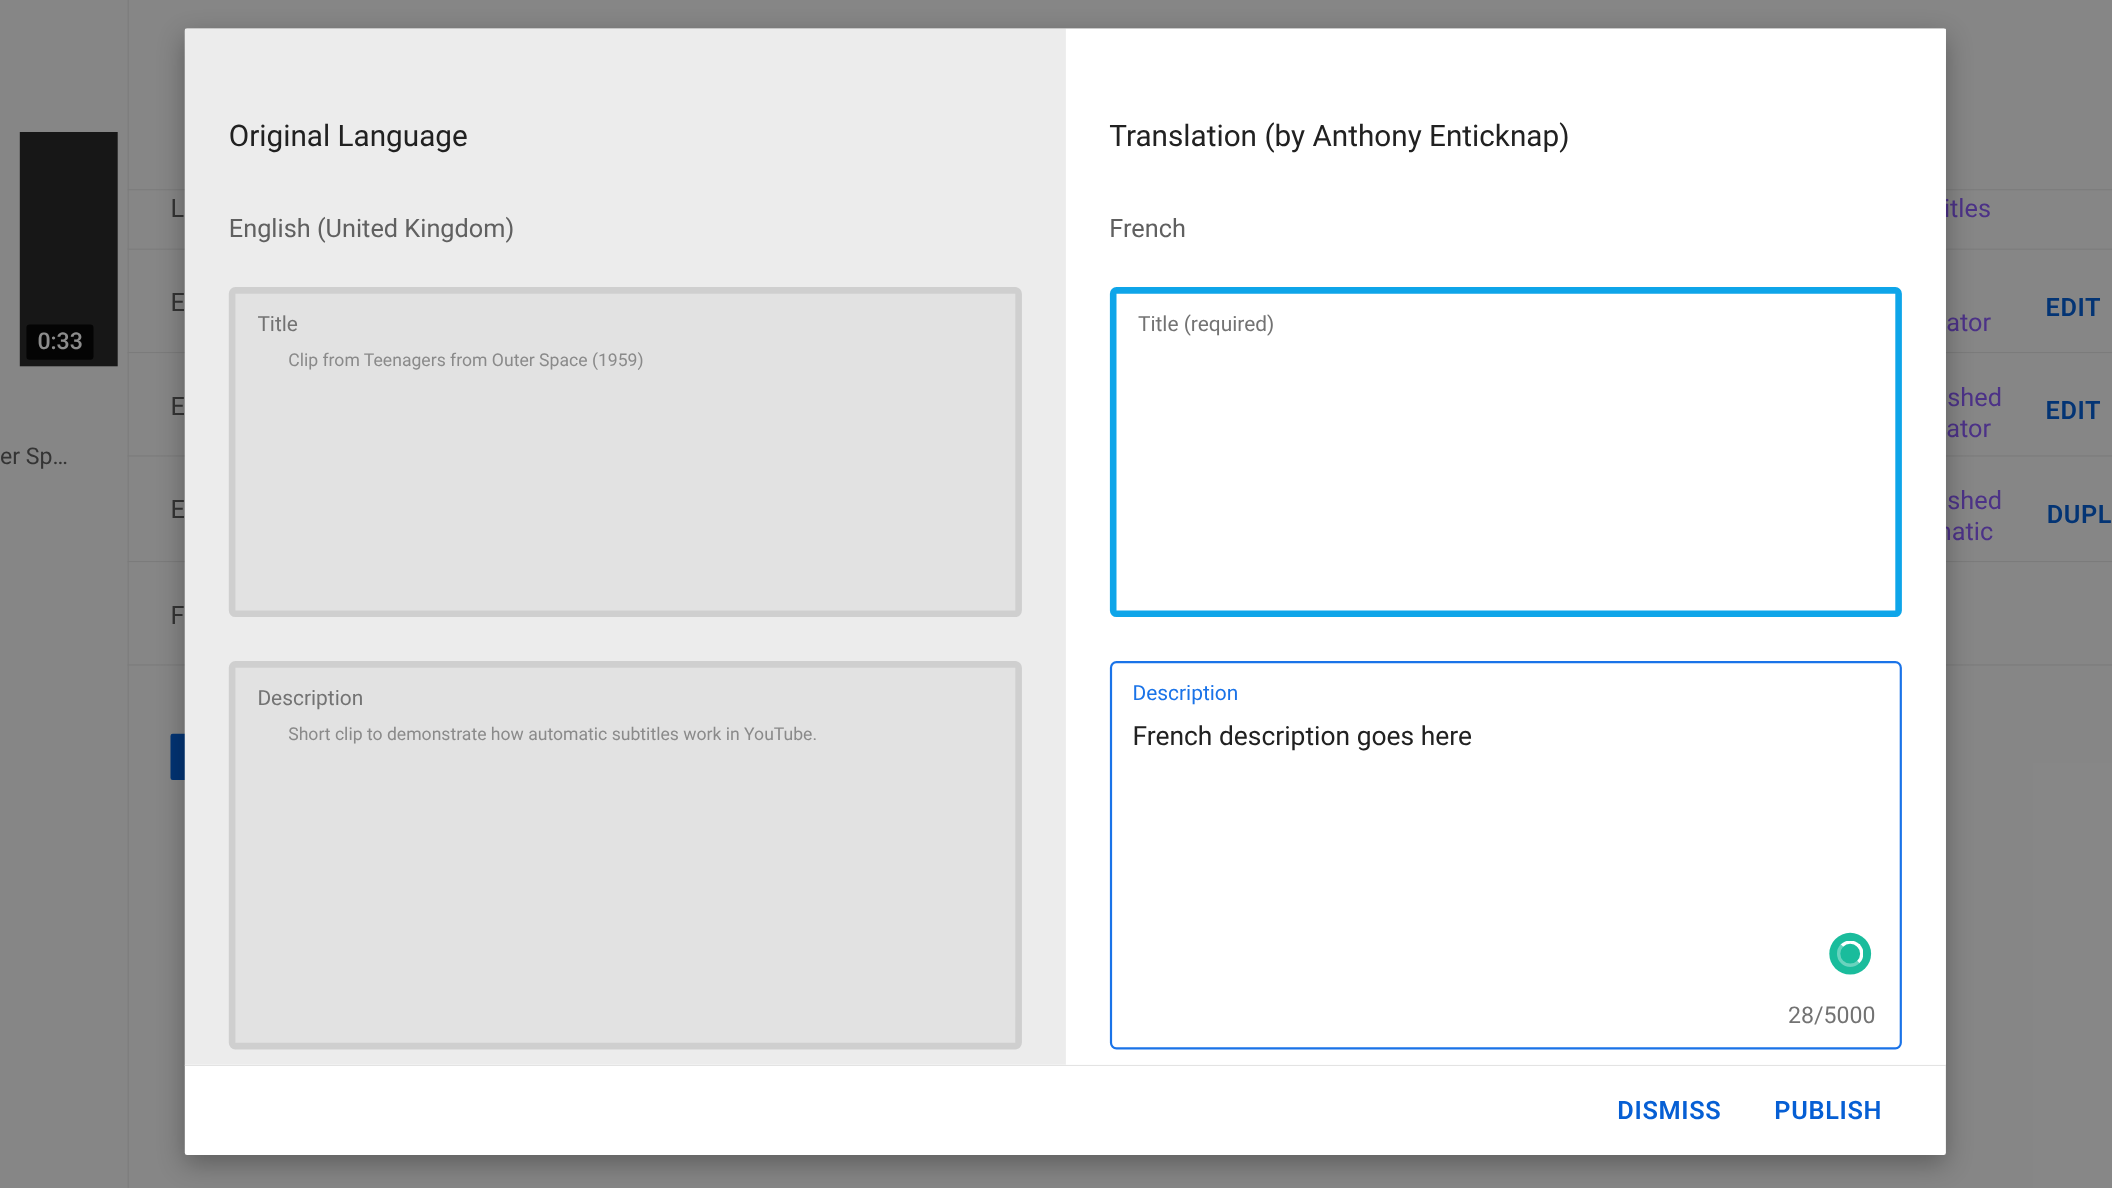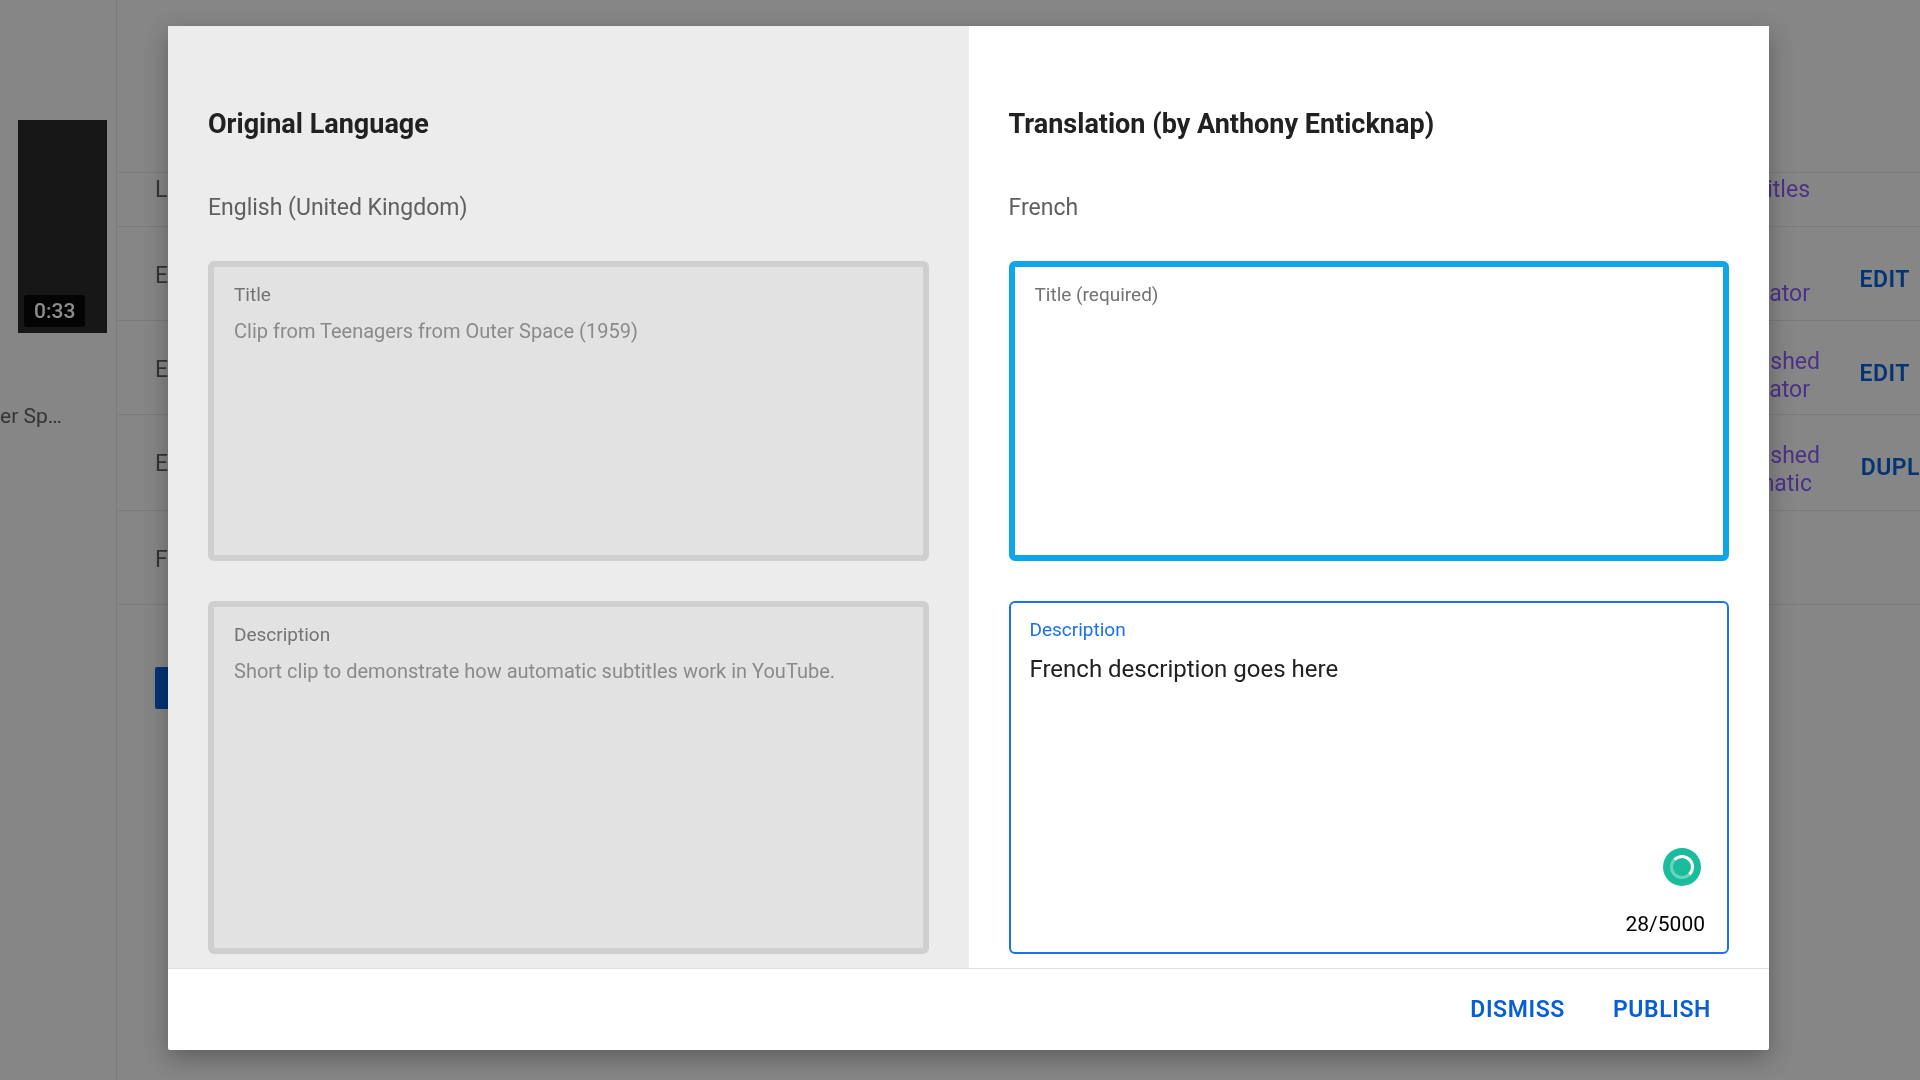--- a/index.html
+++ b/index.html
@@ -20,38 +20,38 @@
 
   .scrim { position: absolute; inset: 0; background: rgba(0,0,0,0.45); }
 
   
   .modal { position: absolute; left: 168px; top: 26px; width: 1601px; height: 1024px; background: #fff; box-shadow: 0 8px 24px rgba(0,0,0,0.3); display: flex; flex-direction: column; border-radius: 2px; }
   .modal-body { flex: 1; display: flex; overflow: hidden; }
   .pane { width: 50%; padding: 82px 40px 40px 40px; position: relative; }
   .pane-left { background: #ececec; }
   .pane-right { background: #fff; }
 
-  .pane-title { font-size: 27px; color: #212121; font-weight: 700; margin-bottom: 54px; }
+  .pane-title { font-size: 27px; color: #212121; font-weight: 400; margin-bottom: 54px; }
   .pane-subtitle { font-size: 23px; color: #606060; margin-bottom: 40px; }
 
   .field { border: 6px solid #0ea5e9; border-radius: 6px; padding: 16px 20px 20px 20px; margin-bottom: 40px; position: relative; background: transparent; }
   .pane-left .field { background: #e2e2e2; border-color: #cfcfcf; }
   .field-label { font-size: 19px; color: #737373; margin-bottom: 10px; display: block; }
-  .field-value { font-size: 20px; color: #606060; line-height: 1.55; }
+  .field-value { font-size: 16px; color: #606060; line-height: 1.55; margin-left: 28px; }
   .pane-left .field-value { color: #8a8a8a; }
   .field.tall { height: 300px; }
   .field.taller { height: 353px; }
 
   .field.focused { border: 2px solid #1a73e8; padding: 15px 19px 19px 19px; }
   .field.focused .field-label { color: #1a73e8; }
 
   .field-input { width: 100%; border: none; outline: none; background: transparent; font-size: 24px; color: #212121; font-family: inherit; resize: none; }
   .field-textarea { width: 100%; height: 200px; border: none; outline: none; background: transparent; font-size: 24px; color: #212121; font-family: inherit; resize: none; line-height: 1.55; }
 
-  .char-count { position: absolute; right: 22px; bottom: 16px; font-size: 21px; color: #000000; }
+  .char-count { position: absolute; right: 22px; bottom: 16px; font-size: 21px; color: #737373; }
   .spinner { position: absolute; right: 26px; bottom: 66px; width: 38px; height: 38px; border-radius: 50%; background: #1abc9c; display: flex; align-items: center; justify-content: center; }
   .spinner::after { content: ""; width: 18px; height: 18px; border: 3px solid rgba(255,255,255,0.35); border-top-color: #fff; border-right-color: #fff; border-radius: 50%; }
 
   .modal-footer { height: 82px; border-top: 1px solid #e0e0e0; display: flex; justify-content: flex-end; align-items: center; gap: 12px; padding: 0 40px; }
   .text-btn { background: none; border: none; font-size: 23px; font-weight: 600; color: #065fd4; letter-spacing: 0.6px; padding: 12px 18px; cursor: pointer; font-family: inherit; }
 </style>
 </head>
 <body>
 
 <div class="bg-page">

